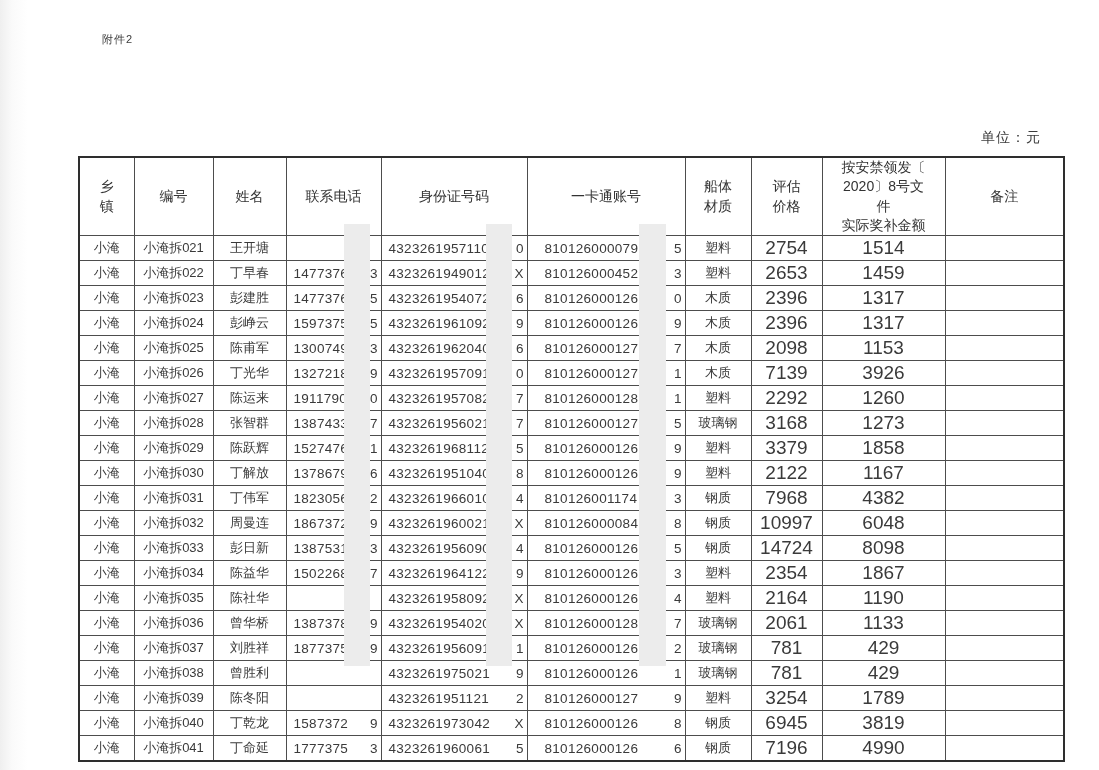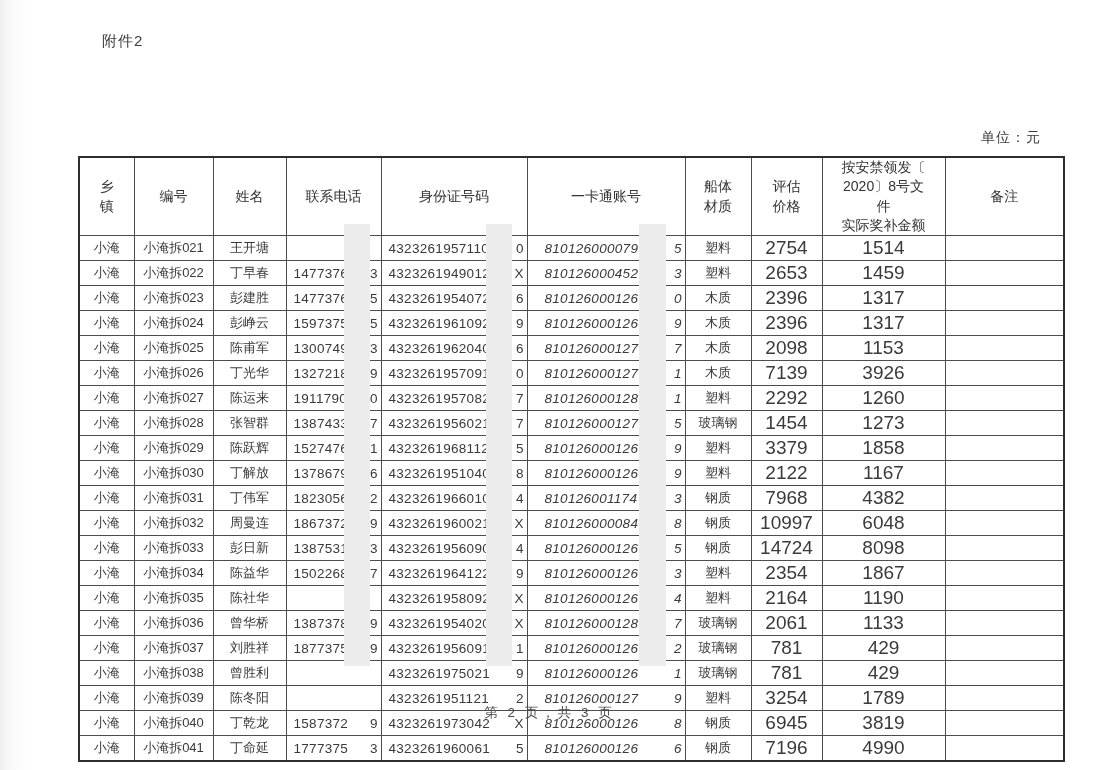--- a/index.html
+++ b/index.html
@@ -9,21 +9,21 @@
     font-family:"Liberation Sans", sans-serif;
     color:#383838;
     overflow:hidden;
   }
   .page{
     position:absolute;inset:0;
     background:linear-gradient(90deg,#efefef 0px,#fafafa 12px,#ffffff 28px);
   }
   .attachment{
     position:absolute;left:60px;top:32px;
-    font-size:15px;color:#3c3c3c;letter-spacing:1px;padding-left:42px;
+    font-size:11px;color:#3c3c3c;letter-spacing:1px;padding-left:42px;
   }
   .title{
     position:absolute;left:0;right:0;top:82px;margin:0;
     text-align:center;
     font-size:27px;font-weight:700;color:#1c1c1c;letter-spacing:1.5px;
   }
   .unit{
     position:absolute;right:58px;top:129px;
     font-size:14px;color:#3c3c3c;letter-spacing:1px;
   }
@@ -48,21 +48,21 @@
   }
   td{font-size:13px;color:#3a3a3a;text-align:center;vertical-align:middle;}
   td.split{padding:0;}
   td.split .inner{
     display:flex;justify-content:space-between;align-items:center;
     padding:0 3px 0 7px;height:100%;
   }
   td.num{font-size:19px;}
   td.split .pre{font-size:13.5px;letter-spacing:0.3px;}
   td.split .suf{font-size:13.5px;}
-  td.acct .inner{padding-left:17px;font-style:italic;}
+  td.acct .inner{padding-left:17px;}
   .strip{
     position:absolute;background:#ececec;top:68px;height:442px;
   }
   .strip-phone{left:266px;width:26px;}
   .strip-id{left:408px;width:26px;}
   .strip-account{left:561px;width:27px;}
   .footer{
     position:absolute;left:0;right:0;top:704px;
     text-align:center;font-size:13.5px;color:#4a4a4a;letter-spacing:3px;
   }
@@ -310,21 +310,21 @@
                 <span class="suf">7</span>
               </div>
             </td>
             <td class="split acct">
               <div class="inner">
                 <span class="pre">810126000127</span>
                 <span class="suf">5</span>
               </div>
             </td>
             <td>玻璃钢</td>
-            <td class="num">1454</td>
+            <td class="num">3168</td>
             <td class="num">1273</td>
             <td></td>
           </tr>
           <tr>
             <td>小淹</td>
             <td>小淹拆029</td>
             <td>陈跃辉</td>
             <td class="split">
               <div class="inner">
                 <span class="pre">1527476</span>
@@ -672,14 +672,13 @@
             <td class="num">4990</td>
             <td></td>
           </tr>
         </tbody>
     </table>
     <div class="strip strip-phone"></div>
     <div class="strip strip-id"></div>
     <div class="strip strip-account"></div>
   </div>
 
-  <div class="footer">第 2 页，共 3 页</div>
 </div>
 
 </body></html>

